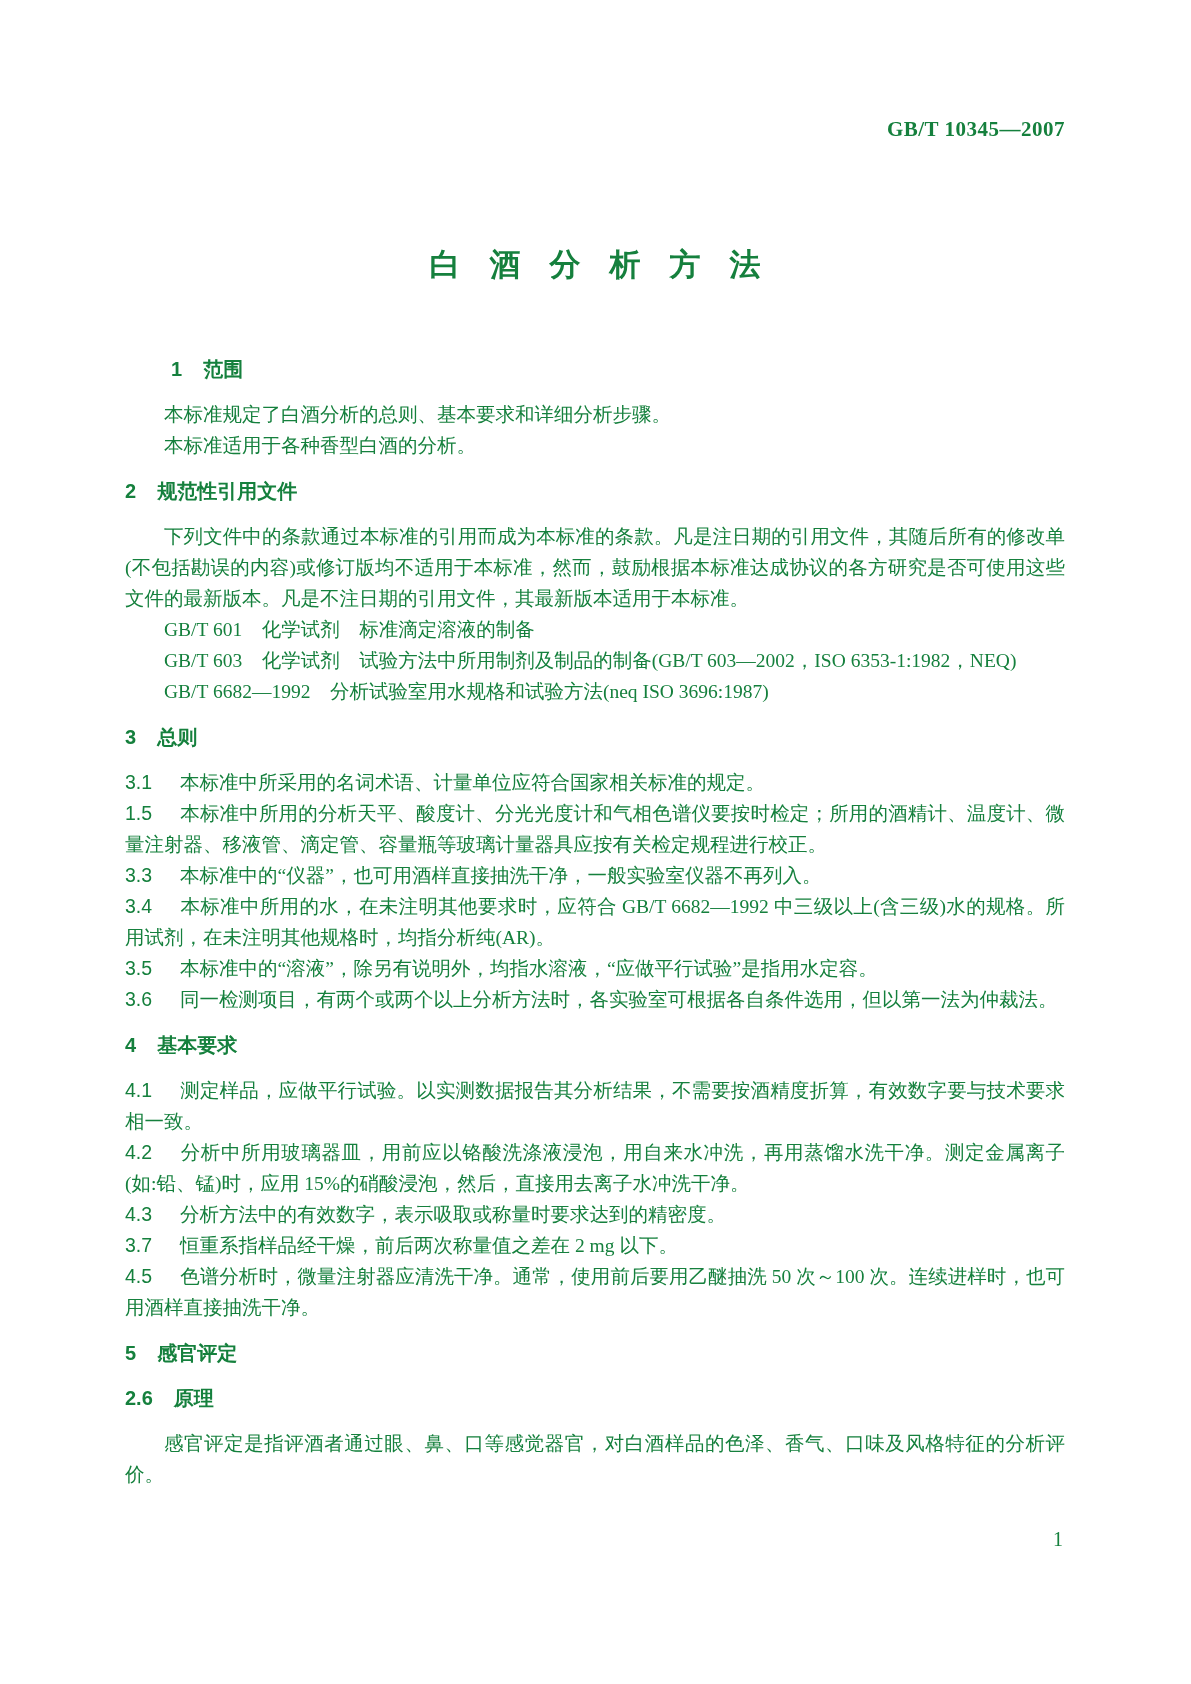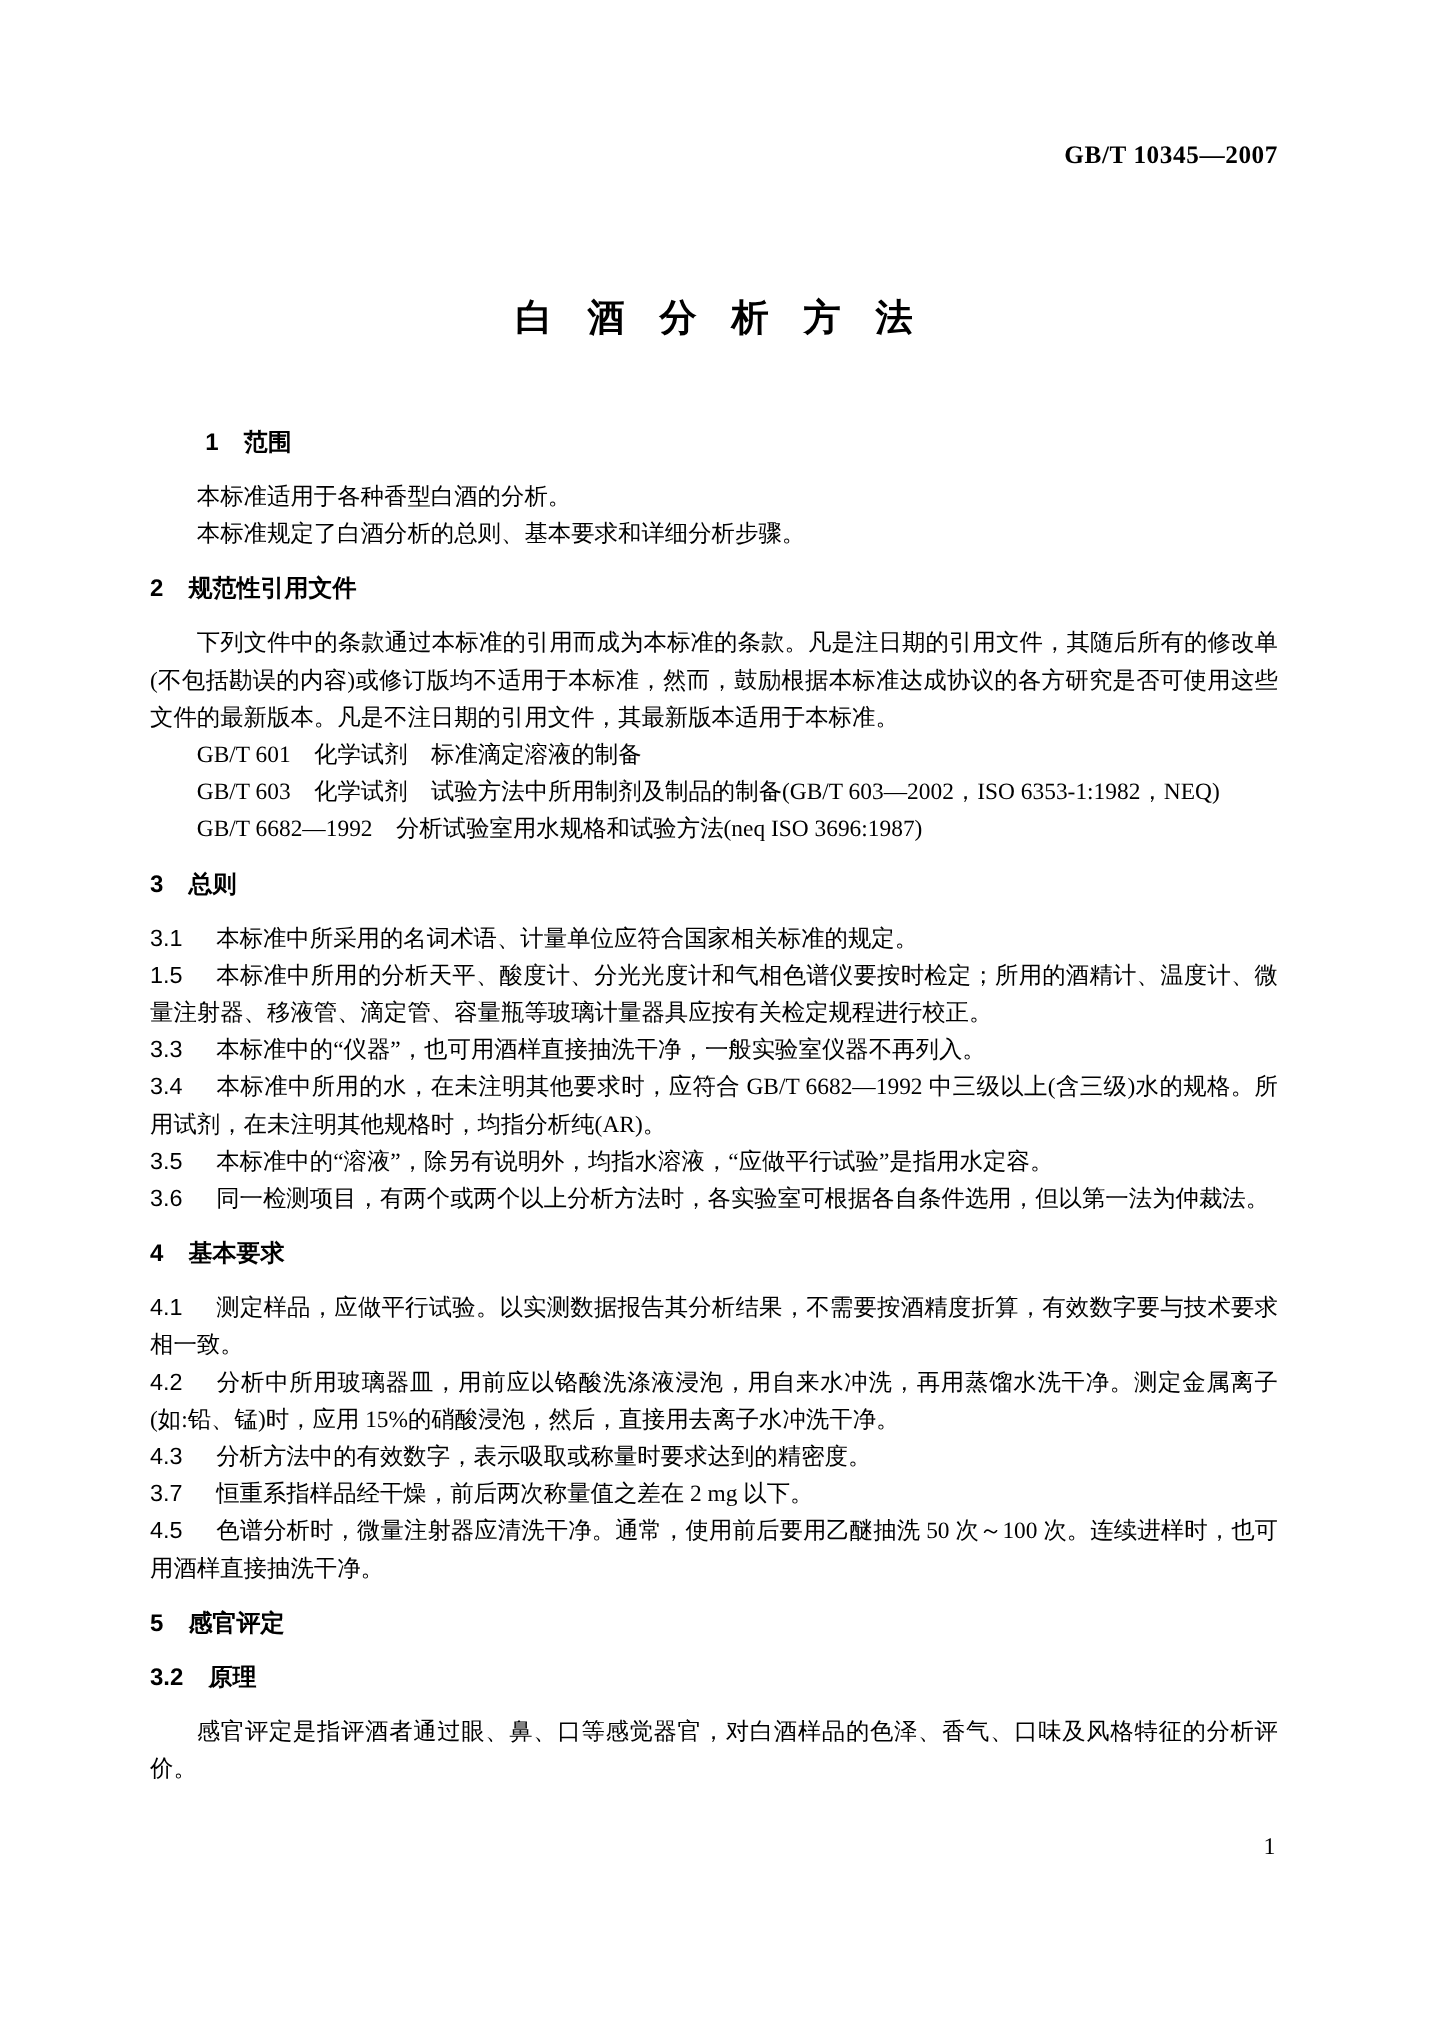--- a/index.html
+++ b/index.html
@@ -1,21 +1,21 @@
 <!DOCTYPE html>
 <html lang="zh"><head>
 <meta charset="utf-8">
 <style>
   html, body { margin: 0; padding: 0; background: #ffffff; }
   .page {
     position: relative;
     width: 1191px;
     height: 1684px;
     background: #ffffff;
-    color: #000000;
+    color: #15803d;
     font-family: "Liberation Serif", "DejaVu Serif", serif;
     overflow: hidden;
   }
   .content {
     position: absolute;
     left: 125px;
     top: 0;
     width: 940px;
   }
   .doc-number {
@@ -71,22 +71,22 @@
 <div class="page">
   <div class="content">
 
     <div class="doc-number">GB/T 10345—2007</div>
 
     <div class="doc-title">白酒分析方法</div>
 
     <div class="h2 first">
       <span class="hnum">1</span><span>范围</span>
     </div>
+    <p class="para">本标准规定了白酒分析的总则、基本要求和详细分析步骤。</p>
     <p class="para">本标准适用于各种香型白酒的分析。</p>
-    <p class="para">本标准规定了白酒分析的总则、基本要求和详细分析步骤。</p>
 
     <div class="h2">
       <span class="hnum">2</span><span>规范性引用文件</span>
     </div>
     <p class="para">下列文件中的条款通过本标准的引用而成为本标准的条款。凡是注日期的引用文件，其随后所有的修改单(不包括勘误的内容)或修订版均不适用于本标准，然而，鼓励根据本标准达成协议的各方研究是否可使用这些文件的最新版本。凡是不注日期的引用文件，其最新版本适用于本标准。</p>
     <p class="para">GB/T 601　化学试剂　标准滴定溶液的制备</p>
     <p class="para">GB/T 603　化学试剂　试验方法中所用制剂及制品的制备(GB/T 603—2002，ISO 6353-1:1982，NEQ)</p>
     <p class="para">GB/T 6682—1992　分析试验室用水规格和试验方法(neq ISO 3696:1987)</p>
 
     <div class="h2">
@@ -105,20 +105,20 @@
     <p class="item"><span class="inum">4.1</span><span>测定样品，应做平行试验。以实测数据报告其分析结果，不需要按酒精度折算，有效数字要与技术要求相一致。</span></p>
     <p class="item"><span class="inum">4.2</span><span>分析中所用玻璃器皿，用前应以铬酸洗涤液浸泡，用自来水冲洗，再用蒸馏水洗干净。测定金属离子(如:铅、锰)时，应用 15%的硝酸浸泡，然后，直接用去离子水冲洗干净。</span></p>
     <p class="item"><span class="inum">4.3</span><span>分析方法中的有效数字，表示吸取或称量时要求达到的精密度。</span></p>
     <p class="item"><span class="inum">3.7</span><span>恒重系指样品经干燥，前后两次称量值之差在 2 mg 以下。</span></p>
     <p class="item"><span class="inum">4.5</span><span>色谱分析时，微量注射器应清洗干净。通常，使用前后要用乙醚抽洗 50 次～100 次。连续进样时，也可用酒样直接抽洗干净。</span></p>
 
     <div class="h2">
       <span class="hnum">5</span><span>感官评定</span>
     </div>
     <div class="h2">
-      <span class="hnum">3.2</span><span>原理</span>
+      <span class="hnum">2.6</span><span>原理</span>
     </div>
     <p class="para">感官评定是指评酒者通过眼、鼻、口等感觉器官，对白酒样品的色泽、香气、口味及风格特征的分析评价。</p>
 
   </div>
 
   <div class="page-number">1</div>
 </div>
 
 </body></html>

